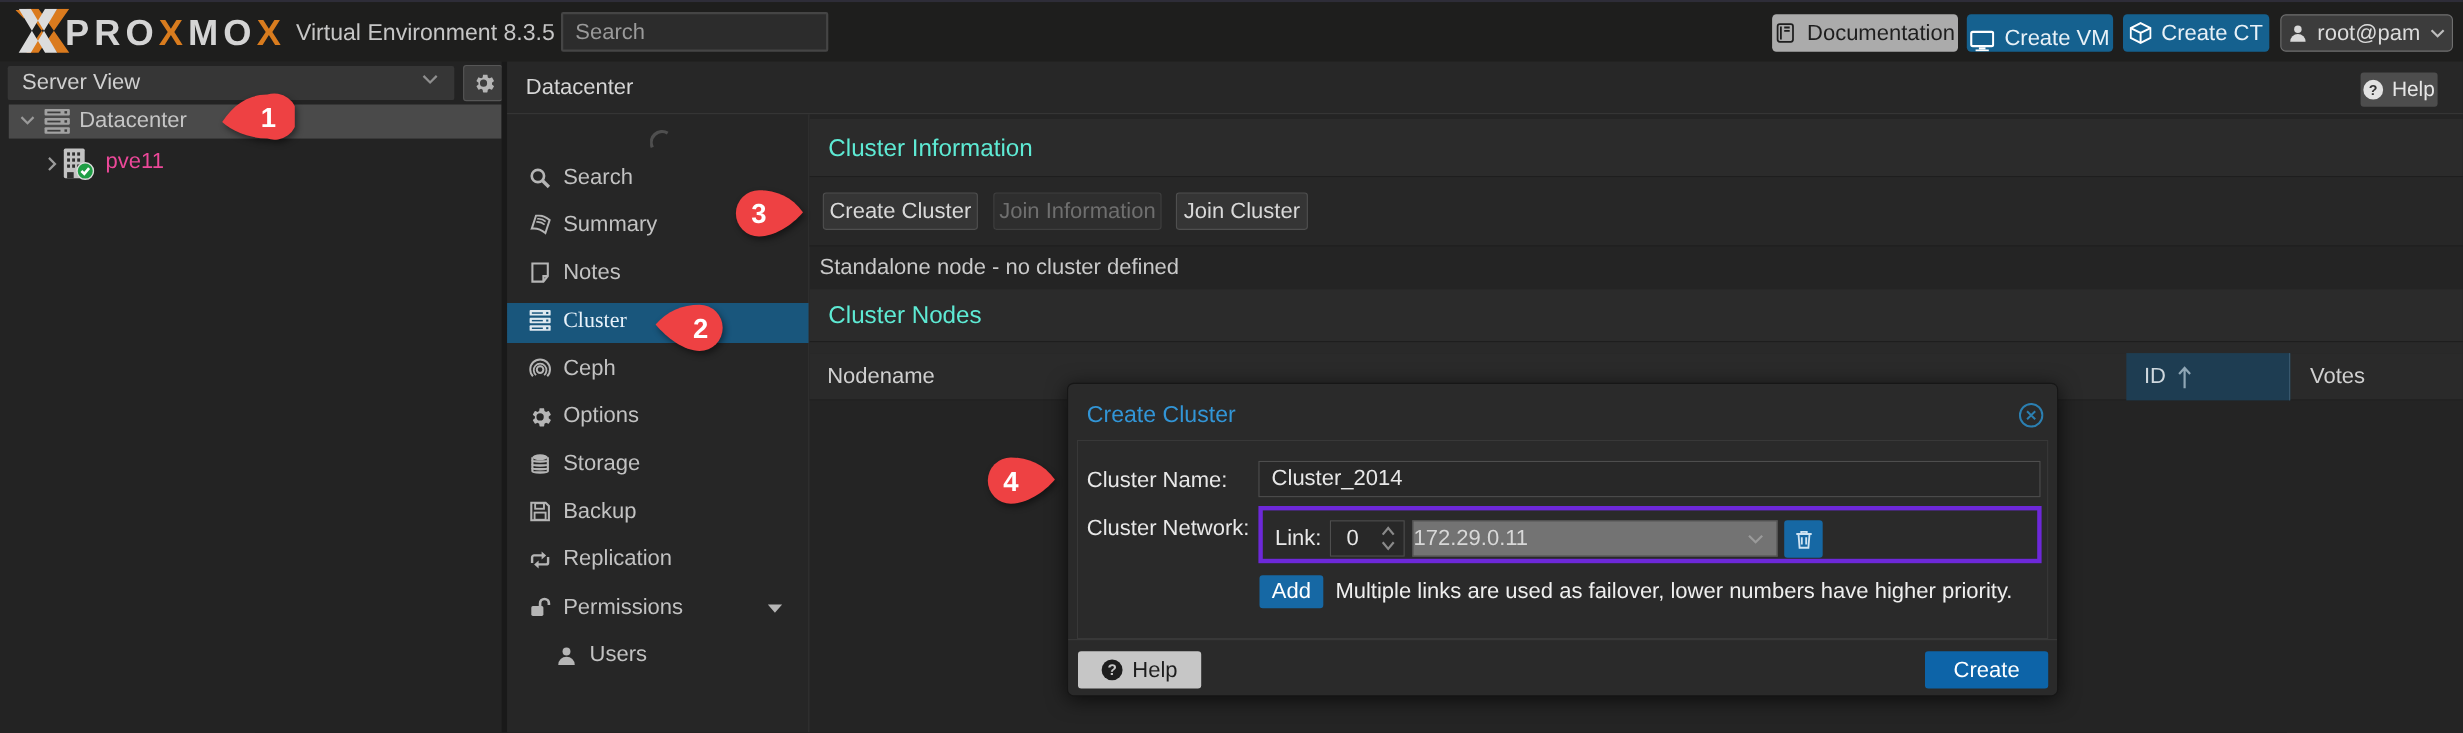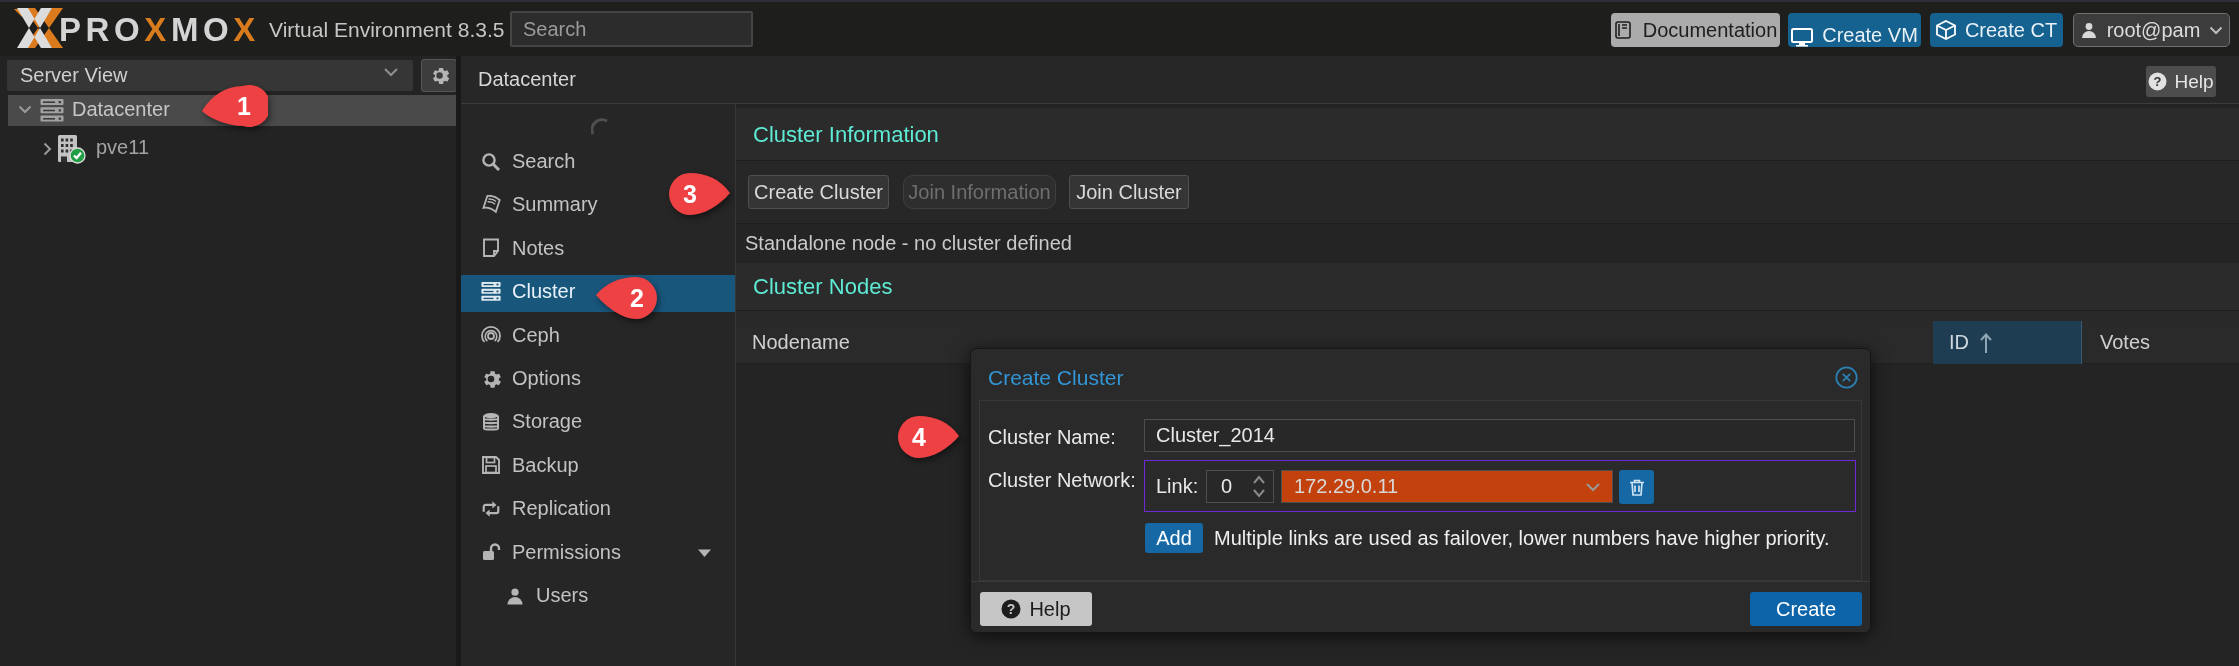--- a/index.html
+++ b/index.html
@@ -24,62 +24,62 @@
   
   #leftpanel { left:0; top:56px; width:456px; height:610px; background:#232323; }
   #serverview { left:7px; top:60px; width:406px; height:31px; background:#363636; border-radius:2px;
     color:#cfcfcf; font-size:20px; line-height:31px; padding-left:13px; }
   #sv-caret { left:383px; top:67px; color:#8f8f8f; }
   #gearbtn { left:421px; top:59px; width:36px; height:33px; background:#3d3d3d; border:1px solid #565656;
     border-radius:3px; display:flex; align-items:center; justify-content:center; }
   #dcrow { left:8px; top:95px; width:448px; height:31px; background:#4a4a4a; }
   #dcrow .lbl { position:absolute; left:64px; top:3px; font-size:20px; color:#c6c6c6; }
   #pverow { left:0; top:133px; width:456px; height:30px; }
-  #pverow .lbl { position:absolute; left:96px; top:3px; font-size:20px; color:#a3a3a3; }
+  #pverow .lbl { position:absolute; left:96px; top:3px; font-size:20px; color:#ec4899; }
   .vsep { left:456px; top:56px; width:5px; height:610px; background:#191919; }
   
   #crumb { left:461px; top:56px; width:1778px; height:48px; background:#272727; border-bottom:1px solid #3c3c3c; }
   #crumb .title { position:absolute; left:17px; top:12px; font-size:20px; color:#d6d6d6; }
   #helpbtn { left:2146px; top:66px; width:70px; height:31px; background:#4d4d4d; border-radius:3px;
     color:#e6e6e6; font-size:19px; display:flex; align-items:center; justify-content:center; gap:7px; }
   
   #nav { left:461px; top:104px; width:275px; height:562px; background:#262626; border-right:1px solid #363636; }
   .navitem { position:absolute; left:0; width:274px; height:43px; display:flex; align-items:center; color:#c2c2c2; font-size:20px; }
   .navitem .ic { position:absolute; left:20px; width:20px; height:20px; display:flex; align-items:center; justify-content:center; }
   .navitem .tx { position:absolute; left:51px; }
   .navitem.sub .ic { left:44px; }
   .navitem.sub .tx { left:75px; }
-  .navitem.sel { background:linear-gradient(to bottom, rgba(25,86,124,0) 0 5px, #19567c 5px 42px, rgba(25,86,124,0) 42px 100%); color:#e8f2fa; }
+  .navitem.sel { background:linear-gradient(to bottom, rgba(25,86,124,0) 0 5px, #19567c 5px 42px, rgba(25,86,124,0) 42px 100%); color:#e8f2fa;font-family:Liberation Serif, serif; }
   
   #content { left:736px; top:104px; width:1503px; height:562px; background:#242424; }
   .sechead { position:absolute; left:0; width:1503px; height:53px; background:#2b2b2b; border-bottom:1px solid #1e1e1e; }
   .sechead .tx { position:absolute; left:17px; top:14px; font-size:22px; color:#5eead4; }
   #toolbar { position:absolute; left:0; top:57px; width:1503px; height:63px; background:#272727; border-bottom:1px solid #1e1e1e; }
   .tbtn { position:absolute; top:14px; height:34px; background:#353535; border:1px solid #4f4f4f; border-radius:3px;
     color:#d9d9d9; font-size:20px; display:flex; align-items:center; justify-content:center; }
-  .tbtn.dis { color:#6f6f6f; border-color:#3f3f3f; background:#2e2e2e;border-radius:10px; }
+  .tbtn.dis { color:#6f6f6f; border-color:#3f3f3f; background:#2e2e2e; }
   #standalone { position:absolute; left:9px; top:128px; font-size:20px; color:#c9c9c9; }
   #tblhead { position:absolute; left:0; top:217px; width:1503px; height:43px; background:#2a2a2a; border-bottom:1px solid #202020; }
   #tblhead .cell { position:absolute; top:0; height:43px; line-height:43px; font-size:20px; color:#d0d0d0; }
   #idcell { position:absolute; left:1197px; top:0; width:149px; height:43px; background:#1e3d52; border-right:1px solid #3a5a70; line-height:43px; font-size:20px; color:#cfd8de; padding-left:16px; }
   
   #modal { left:970px; top:348px; width:901px; height:285px; background:#2a2a2a; border:1px solid #161616;
     border-radius:6px; box-shadow:0 3px 18px rgba(0,0,0,0.65); }
   #modal .mtitle { position:absolute; left:17px; top:17px; font-size:21px; color:#3295d6; }
   #mclose { position:absolute; left:864px; top:17px; width:23px; height:23px; }
   .mlabel { position:absolute; left:17px; font-size:20px; color:#e8e8e8; }
   #minput { position:absolute; left:173px; top:70px; width:711px; height:33px; background:#282828;
     border:1px solid #4e4e4e; color:#e8e8e8; font-size:20px; line-height:31px; padding-left:11px; }
-  #mfieldset { position:absolute; left:173px; top:111px; width:712px; height:52px; border:1px solid #6d28d9; }
+  #mfieldset { position:absolute; left:173px; top:111px; width:712px; height:52px; border:4px solid #6d28d9; }
   #mfieldset .lk { position:absolute; left:11px; top:14px; font-size:20px; color:#e8e8e8; }
   #spin { position:absolute; left:61px; top:9px; width:68px; height:33px; background:#282828; border:1px solid #4e4e4e;
     color:#e8e8e8; font-size:20px; line-height:31px; padding-left:14px; }
   #spinarr { position:absolute; left:103px; top:10px; width:22px; height:31px; color:#8a8a8a; }
-  #mdrop { position:absolute; left:136px; top:9px; width:332px; height:33px; background:#c2410c; border:1px solid #4e4e4e;
-    color:#d8d8d8; font-size:20px; line-height:31px; padding-left:12px; }
+  #mdrop { position:absolute; left:136px; top:9px; width:332px; height:33px; background:#737373; border:1px solid #4e4e4e;
+    color:#d8d8d8; font-size:20px; line-height:31px; }
   #mtrash { position:absolute; left:474px; top:9px; width:35px; height:34px; background:#1668a4; border-radius:3px;
     display:flex; align-items:center; justify-content:center; }
   #maddbtn { position:absolute; left:174px; top:174px; width:58px; height:30px; background:#1668a4; border-radius:3px;
     color:#fff; font-size:20px; display:flex; align-items:center; justify-content:center; }
   #mhint { position:absolute; left:243px; top:178px; font-size:20px; color:#efefef; }
   #mfootsep { position:absolute; left:0; top:232px; width:899px; height:1px; background:#3a3a3a; }
   #mhelp { position:absolute; left:9px; top:243px; width:112px; height:34px; background:#c6c6c6; border-radius:3px;
     color:#1d1d1d; font-size:20px; display:flex; align-items:center; justify-content:center; gap:8px; }
   #mcreate { position:absolute; left:779px; top:243px; width:112px; height:34px; background:#0d64a8; border-radius:3px;
     color:#fff; font-size:20px; display:flex; align-items:center; justify-content:center; }

